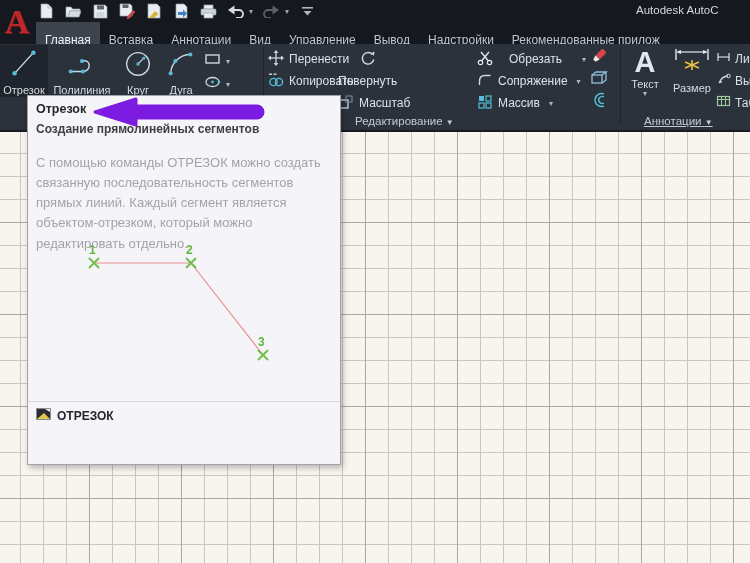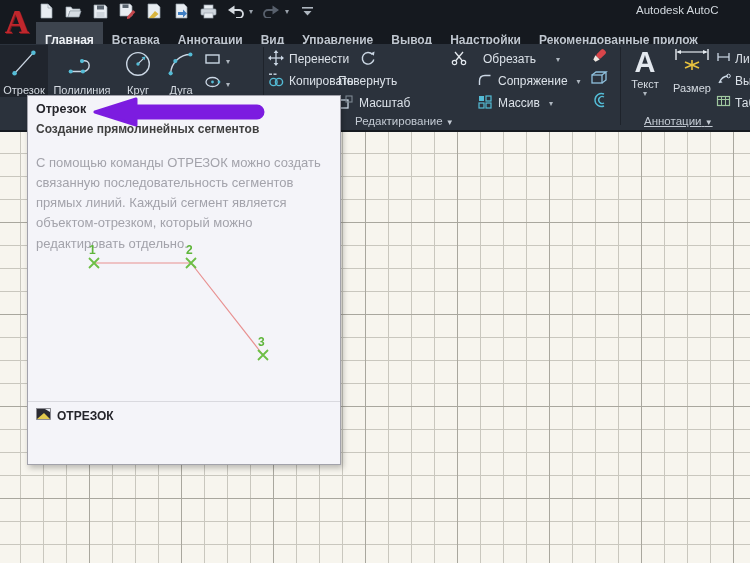--- a/index.html
+++ b/index.html
@@ -16,21 +16,21 @@
           text-shadow:1px 1px 0 #7e1a1e; font-family:"Liberation Serif", serif; }
   .qat { position:absolute; left:37px; top:2px; height:18px; display:flex; align-items:center; gap:9px; }
   .qat .qicon { width:18px; height:18px; display:flex; align-items:center; justify-content:center; cursor:pointer; }
   .qat .dd { color:#9aa2ab; font-size:8px; margin-left:-4px; }
   .app-title { position:absolute; left:636px; top:4px; width:120px; white-space:nowrap; overflow:hidden;
                color:#d2d8de; font-size:11.5px; }
 
   
   .tabrow { position:absolute; left:36px; top:22px; width:714px; height:22px; display:flex; overflow:hidden; }
   .tab { height:36px; display:flex; align-items:center; padding:8px 9px; font-size:12px;
-         color:#bfc6cf; white-space:nowrap; cursor:pointer;font-weight:bold; }
+         color:#bfc6cf; white-space:nowrap; cursor:pointer; }
   .tab.active { background:#3d444e; color:#eef1f5; }
 
   
   .ribbon { position:absolute; left:0; top:44px; width:750px; height:88px; background:#2b323c;
             border-bottom:2px solid #171b21; z-index:1; }
   .psep { position:absolute; top:3px; height:78px; width:1px; background:#1e232b; }
   .tool-big { position:absolute; top:1px; height:52px; display:flex; flex-direction:column;
               align-items:center; justify-content:space-between; padding:2px 2px 0 2px; cursor:pointer; }
   .tool-big.hl { background:#20252d; }
   .tool-big .tlabel { font-size:11px; color:#d6dce3; white-space:nowrap; padding-bottom:1px; }
@@ -268,21 +268,21 @@
     </div>
     <div class="rbtn" style="left:338px; top:50px;">
       <span>
         <svg width="16" height="16" viewBox="0 0 16 16">
             <rect x="2" y="6" width="8" height="8" fill="none" stroke="#cbd7e4" stroke-width="1.3"></rect>
             <rect x="8" y="2" width="6" height="6" fill="none" stroke="#7e8993" stroke-width="1.1"></rect>
           </svg>
       </span>
       <span>Масштаб</span>
     </div>
-    <div class="rbtn" style="left:451px; top:6px;gap:16px;">
+    <div class="rbtn" style="left:477px; top:6px;gap:16px;">
       <span>
         <svg width="16" height="16" viewBox="0 0 16 16">
             <line x1="4" y1="2" x2="11.5" y2="11" stroke="#e4e9ee" stroke-width="1.3"></line>
             <line x1="12" y1="2" x2="4.5" y2="11" stroke="#e4e9ee" stroke-width="1.3"></line>
             <circle cx="3.5" cy="12.5" r="2.2" fill="none" stroke="#e4e9ee" stroke-width="1.2"></circle>
             <circle cx="12.5" cy="12.5" r="2.2" fill="none" stroke="#e4e9ee" stroke-width="1.2"></circle>
           </svg>
       </span>
       <span>Обрезать</span>
       <span class="dd">▾</span>

